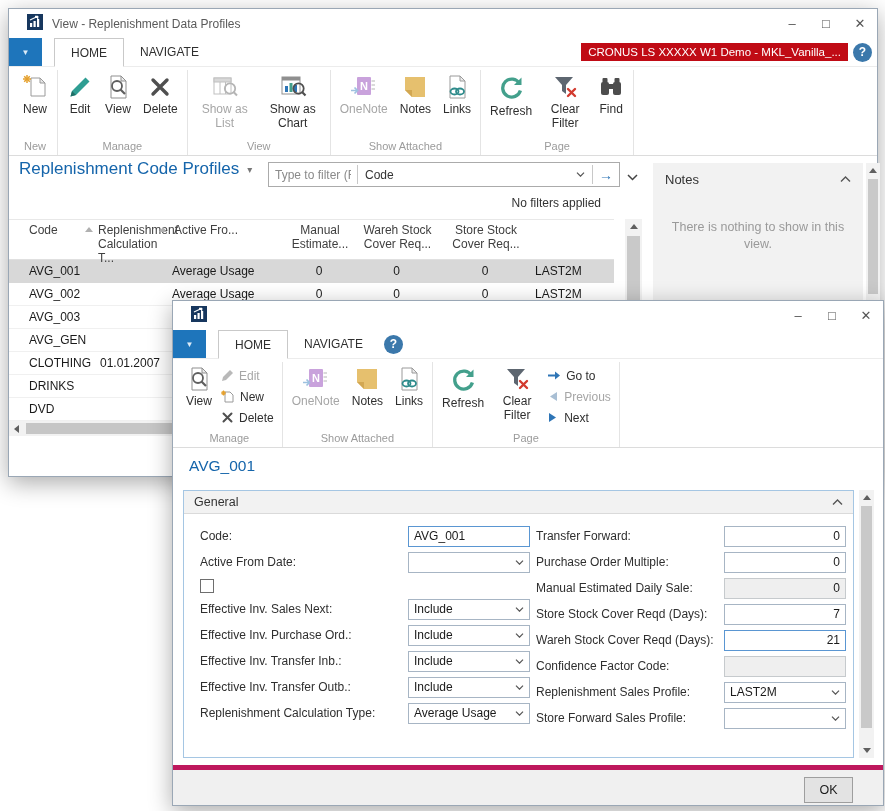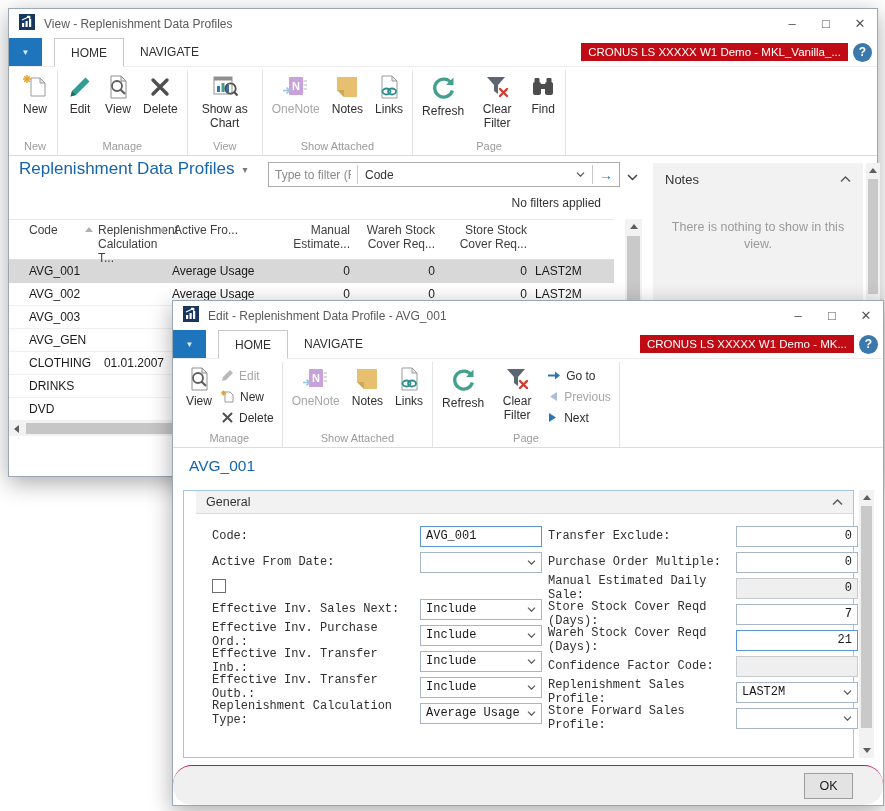--- a/index.html
+++ b/index.html
@@ -3,21 +3,21 @@
 <meta charset="utf-8">
 <style>
   * { margin:0; padding:0; box-sizing:border-box; }
   html,body { width:885px; height:811px; background:#fff; overflow:hidden;
     font-family:"Liberation Sans", sans-serif; }
   .win { position:absolute; background:#fff; border:1px solid #9aa7b5;
     box-shadow:0 6px 22px rgba(0,0,0,.33); }
   #bg-window { left:8px; top:8px; width:870px; height:469px; z-index:1; }
   #fg-window { left:172px; top:300px; width:712px; height:506px; z-index:2; }
 
-  .titlebar { height:29px; display:flex; align-items:center; padding-left:10px; }
+  .titlebar { height:29px; display:flex; align-items:center; padding-left:18px; }
   .tb-title { font-size:12px; color:#5a5a5a; margin-left:9px; white-space:nowrap; }
   .win-controls { margin-left:auto; display:flex; height:100%; }
   .wc-btn { width:34px; display:flex; align-items:center; justify-content:center;
     font-size:13px; color:#555; cursor:default; }
 
   .tabstrip { height:29px; display:flex; align-items:stretch; border-bottom:1px solid #ececec; }
   .appmenu { width:33px; background:#1e75bb; color:#dcebf7; display:flex;
     align-items:center; justify-content:center; font-size:8px; }
   .tab { padding:0 16px; display:flex; align-items:center; font-size:12px; color:#2f2f2f; }
   .tab.active { border:1px solid #c9c9c9; border-bottom:1px solid #fff;
@@ -59,21 +59,21 @@
   .f-go { width:26px; text-align:center; color:#2e75b6; font-size:14px; font-weight:bold; }
   .f-expand { position:absolute; left:618px; top:158px; }
   .f-status { position:absolute; left:402px; top:187px; width:190px; text-align:right;
     font-size:12px; color:#333; }
 
   .listtable { position:absolute; left:0; top:210px; width:605px; border-top:1px solid #e8e8e8; }
   .thead, .trow { display:grid;
     grid-template-columns:12px 75px 76px 116px 70px 85px 92px 79px; }
   .thead { height:40px; font-size:12px; color:#404040; border-bottom:1px solid #e0e0e0; }
   .th { padding:3px 4px 0 2px; line-height:14px; }
-  .th.r, .td.r { text-align:right; padding-right:8px; }
+  .th.r, .td.r { text-align:center; padding-right:8px; }
   .th.first, .td.first { padding-left:8px; }
   .trow { height:23px; align-items:center; font-size:12px; color:#1a1a1a;
     border-bottom:1px solid #f0f0f0; }
   .trow.selected { background:#d8d8d8; border-bottom-color:#d8d8d8; }
   .sortarrow { position:absolute; width:0; height:0; border-left:4px solid transparent;
     border-right:4px solid transparent; border-bottom:5px solid #b0b0b0; top:218px; }
 
   .vscroll { position:absolute; background:#f2f2f2; }
   .sb-btn { display:flex; align-items:center; justify-content:center; height:15px; }
   .tri-up { width:0;height:0;border-left:4px solid transparent;border-right:4px solid transparent;border-bottom:5px solid #5f5f5f; }
@@ -84,43 +84,43 @@
   .hs-thumb { margin-left:2px; margin-top:2px; height:11px; width:586px; background:#c6c6c6; }
 
   .notespanel { position:absolute; left:644px; top:154px; width:210px; height:306px; background:#f2f2f2; }
   .notes-head { display:flex; align-items:center; padding:9px 12px 6px; font-size:13px; color:#333; }
   .notes-head svg { margin-left:auto; }
   .notes-empty { margin:26px 18px 0; text-align:center; font-size:12.5px; color:#9a9a9a; line-height:17px; }
 
   
   .rectitle { position:absolute; left:16px; top:156px; font-size:15.5px; color:#1565ab; }
   .genbox { position:absolute; left:10px; top:189px; width:671px; height:268px;
-    border:1px solid #a5c6e3; background:#fff;padding-left:12px; }
+    border:1px solid #a5c6e3; background:#fff; }
   .gb-head { height:23px; background:#f2f2f2; border-bottom:1px solid #dadada;
     display:flex; align-items:center; padding:0 10px; font-size:12.5px; color:#333; }
   .gb-head svg { margin-left:auto; }
-  .gb-body { position:relative; height:243px;font-family:Liberation Mono, monospace; }
+  .gb-body { position:relative; height:243px; }
   .fcol { position:absolute; top:9px; }
   .fcol-left { left:16px; width:330px; }
   .fcol-right { left:352px; width:310px; }
   .frow { display:flex; align-items:center; height:26px; }
   .frow.cbrow { height:21px; }
   .flabel { font-size:12px; color:#2f2f2f; flex:1; }
   .tinput { width:122px; height:21px; border:1px solid #a7b5c4; font-size:12px;
     padding:0 5px; font-family:inherit; color:#1a1a1a; background:#fff; flex:none; }
   .tinput.focus { border-color:#5a96d2; }
   .tinput.num { text-align:right; }
   .tinput.dis { background:#efefef; border-color:#c6cacd; }
   .dd { width:122px; height:21px; border:1px solid #a7b5c4; display:flex;
     align-items:center; padding:0 5px; font-size:12px; color:#1a1a1a; background:#fff; flex:none; }
   .dd span { flex:1; }
   .cb { width:14px; height:14px; border:1px solid #6e6e6e; background:#fff; flex:none;
     margin-right:108px; }
   .fg-footer { position:absolute; left:0; bottom:0; width:100%; height:40px;
-    background:#f0f0f0; border-top:1px solid #be185d;border-radius:19px; }
+    background:#f0f0f0; border-top:5px solid #be185d; }
   .okbtn { position:absolute; right:30px; top:7px; width:49px; height:26px;
     background:#e3e3e3; border:1px solid #9e9e9e; font-size:12.5px; color:#1a1a1a;
     font-family:inherit; }
 </style>
 </head>
 <body>
 
 <div class="win" id="bg-window">
 
   <div class="titlebar">
@@ -192,20 +192,31 @@
               <path d="M6 6 L20 20 M20 6 L6 20" stroke="#4f4f4f" stroke-width="3.4" stroke-linecap="round" fill="none"></path>
             </svg>
           <span class="lbl">Delete</span>
         </div>
       </div>
       <div class="rlabel">Manage</div>
     </div>
 
     <div class="rgroup">
       <div class="rbtns">
+        <div class="rbtn disabled">
+          <svg width="28" height="26" viewBox="0 0 28 26">
+              <rect x="3" y="4" width="17" height="16" fill="#fff" stroke="#c0c0c0"></rect>
+              <rect x="3" y="4" width="17" height="4" fill="#d8d8d8" stroke="#c0c0c0"></rect>
+              <line x1="9" y1="8" x2="9" y2="20" stroke="#c0c0c0"></line>
+              <line x1="14.5" y1="8" x2="14.5" y2="20" stroke="#c0c0c0"></line>
+              <circle cx="19" cy="14.5" r="5.2" fill="none" stroke="#b5b5b5" stroke-width="1.8"></circle>
+              <line x1="22.8" y1="18.3" x2="26" y2="21.5" stroke="#b5b5b5" stroke-width="2"></line>
+            </svg>
+          <span class="lbl w52">Show as List</span>
+        </div>
         <div class="rbtn">
           <svg width="28" height="26" viewBox="0 0 28 26">
               <rect x="3" y="3" width="18" height="17" fill="#fff" stroke="#8f8f8f"></rect>
               <rect x="3" y="3" width="18" height="3.5" fill="#8f8f8f"></rect>
               <rect x="6" y="12" width="3" height="6" fill="#2e75b6"></rect>
               <rect x="10.5" y="9" width="3" height="9" fill="#43a08c"></rect>
               <rect x="15" y="11" width="3" height="7" fill="#2e75b6"></rect>
               <circle cx="19.5" cy="14.5" r="5.2" fill="none" stroke="#4f4f4f" stroke-width="1.8"></circle>
               <line x1="23.3" y1="18.3" x2="26.5" y2="21.5" stroke="#4f4f4f" stroke-width="2.2"></line>
             </svg>
@@ -275,21 +286,21 @@
               <rect x="16.5" y="4" width="5" height="5" rx="1" fill="#4d4d4d"></rect>
             </svg>
           <span class="lbl">Find</span>
         </div>
       </div>
       <div class="rlabel">Page</div>
     </div>
   </div>
 
   <div class="pagehead">
-    <span class="pagetitle">Replenishment Data Profiles</span>
+    <span class="pagetitle">Replenishment Code Profiles</span>
     <span class="pt-caret">▾</span>
   </div>
 
   <div class="filterbox">
     <input class="f-input" placeholder="Type to filter (F3)" style="">
     <div class="f-sep"></div>
     <div class="f-col">
       <span>Code</span>
       <svg width="9" height="5" viewBox="0 0 9 5">
           <path d="M1 .6 L4.5 4.2 L8 .6" stroke="#555" fill="none" stroke-width="1.2"></path>
@@ -427,33 +438,31 @@
   <div class="titlebar">
     <span>
       <svg width="16" height="16" viewBox="0 0 16 16">
           <rect width="16" height="16" fill="#17375e"></rect>
           <rect x="3" y="9" width="2.2" height="4" fill="#fff"></rect>
           <rect x="6.5" y="7" width="2.2" height="6" fill="#fff"></rect>
           <rect x="10" y="5" width="2.2" height="8" fill="#fff"></rect>
           <path d="M3 6 L11 2.2 M11 2.2 l-3 .2 M11 2.2 l-.4 2.8" stroke="#fff" stroke-width="1.1" fill="none"></path>
         </svg>
     </span>
-    <span class="tb-title">Edit - Replenishment Data Profile - AVG_001</span>
     <div class="win-controls">
       <div class="wc-btn">–</div>
       <div class="wc-btn">□</div>
       <div class="wc-btn">✕</div>
     </div>
   </div>
 
   <div class="tabstrip">
     <div class="appmenu">▼</div>
     <div class="tab active">HOME</div>
     <div class="tab">NAVIGATE</div>
-    <div class="badge">CRONUS LS XXXXX W1 Demo - MK...</div>
     <div class="help">?</div>
   </div>
 
   <div class="ribbon">
     <div class="rgroup">
       <div class="rbtns">
         <div class="rbtn">
           <svg width="26" height="26" viewBox="0 0 26 26">
               <path d="M6 2 h10 l5 5 v17 h-15 z" fill="#fff" stroke="#8f8f8f"></path>
               <path d="M16 2 l5 5 h-5 z" fill="#ececec" stroke="#8f8f8f"></path>
@@ -638,21 +647,21 @@
             <span>Average Usage</span>
             <svg width="9" height="5" viewBox="0 0 9 5">
                 <path d="M1 .6 L4.5 4.2 L8 .6" stroke="#555" fill="none" stroke-width="1.2"></path>
               </svg>
           </div>
         </div>
       </div>
 
       <div class="fcol fcol-right">
         <div class="frow">
-          <span class="flabel">Transfer Exclude:</span>
+          <span class="flabel">Transfer Forward:</span>
           <input class="tinput num" value="0" style="">
         </div>
         <div class="frow">
           <span class="flabel">Purchase Order Multiple:</span>
           <input class="tinput num" value="0" style="">
         </div>
         <div class="frow">
           <span class="flabel">Manual Estimated Daily Sale:</span>
           <input class="tinput num dis" value="0" style="">
         </div>

